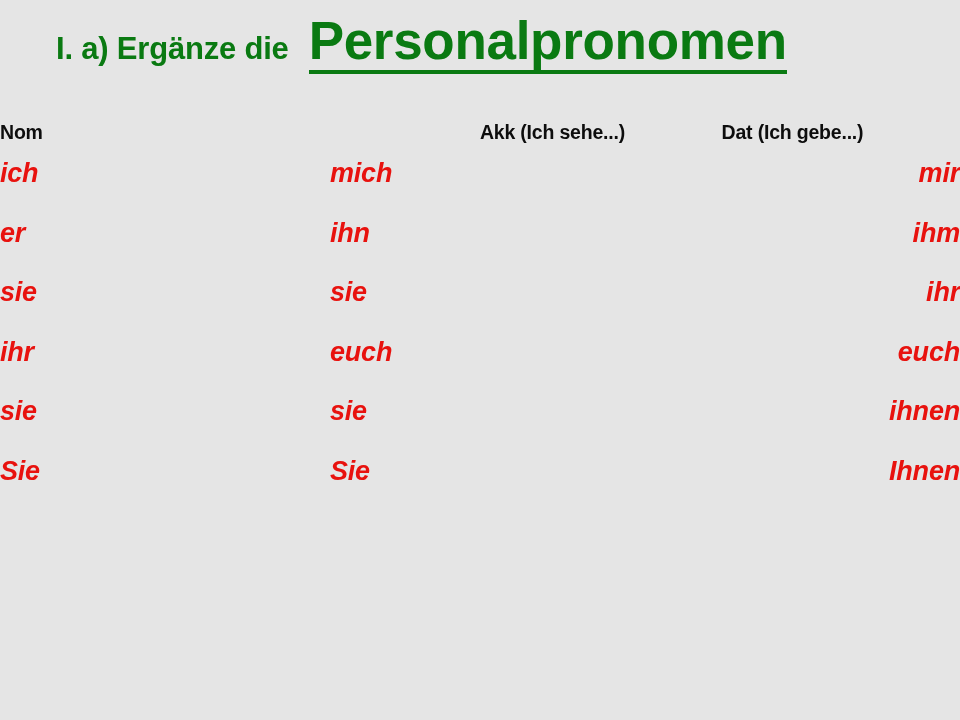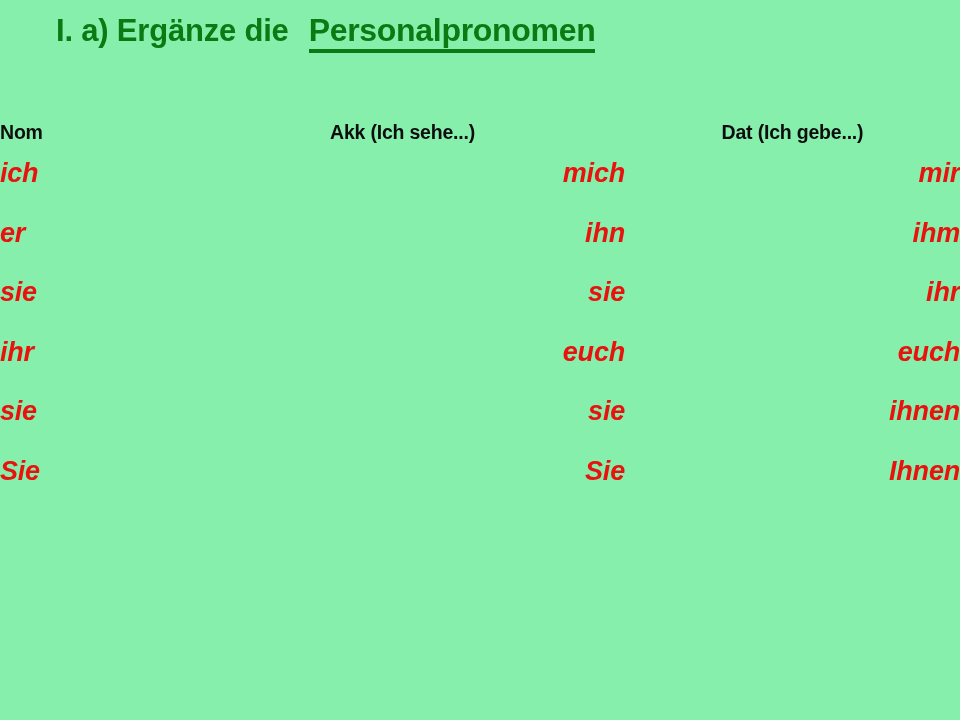--- a/index.html
+++ b/index.html
@@ -13,21 +13,21 @@
     height: 720px;
     overflow: hidden;
     font-family: "Liberation Sans", "DejaVu Sans", sans-serif;
     -webkit-font-smoothing: antialiased;
   }
 
   #slide {
     position: relative;
     width: 960px;
     height: 720px;
-    background: #86efac;
+    background: #e5e5e5;
   }
 
   
   .title-row {
     position: absolute;
     left: 56px;
     top: 14px;
     width: 860px;
     height: 62px;
     display: flex;
@@ -35,21 +35,21 @@
     white-space: nowrap;
   }
   .title-lead {
     font-size: 31px;
     font-weight: bold;
     color: #0a7a12;
     letter-spacing: -0.2px;
     line-height: 1;
   }
   .title-key {
-    font-size: 32px;
+    font-size: 53px;
     font-weight: bold;
     color: #0a7a12;
     line-height: 1;
     margin-left: 20px;
     padding-bottom: 3px;
     border-bottom: 4px solid #0a7a12;
     letter-spacing: -0.3px;
     text-align: right;
   }
 
@@ -70,36 +70,36 @@
     height: 44px;
     padding: 0;
     vertical-align: bottom;
     font-size: 19.5px;
     font-weight: bold;
     color: #0d0d0d;
     letter-spacing: -0.2px;
     white-space: nowrap;
   }
   th.h-nom { text-align: left;   padding-left: 128px; }
-  th.h-akk { text-align: left; padding-right: 14px; }
+  th.h-akk { text-align: right; padding-right: 14px; }
   th.h-dat { padding-left: 138px; }
 
   .ptable tbody td {
     height: 59.5px;
     padding: 0;
     vertical-align: middle;
     font-size: 27px;
     font-weight: bold;
     font-style: italic;
     color: #e8120e;
     letter-spacing: -0.2px;
     white-space: nowrap;
   }
   td.d-nom { text-align: left; padding-right: 132px; }
-  td.d-akk { text-align: right; padding-right: 13px; }
+  td.d-akk { text-align: left; padding-right: 13px; }
   td.d-dat { text-align: right; padding-left: 103px; }
 </style>
 </head>
 <body>
 
 <div id="slide">
 
   <div class="title-row">
     <span class="title-lead">I. a) Ergänze die</span>
     <span class="title-key">Personalpronomen</span>

